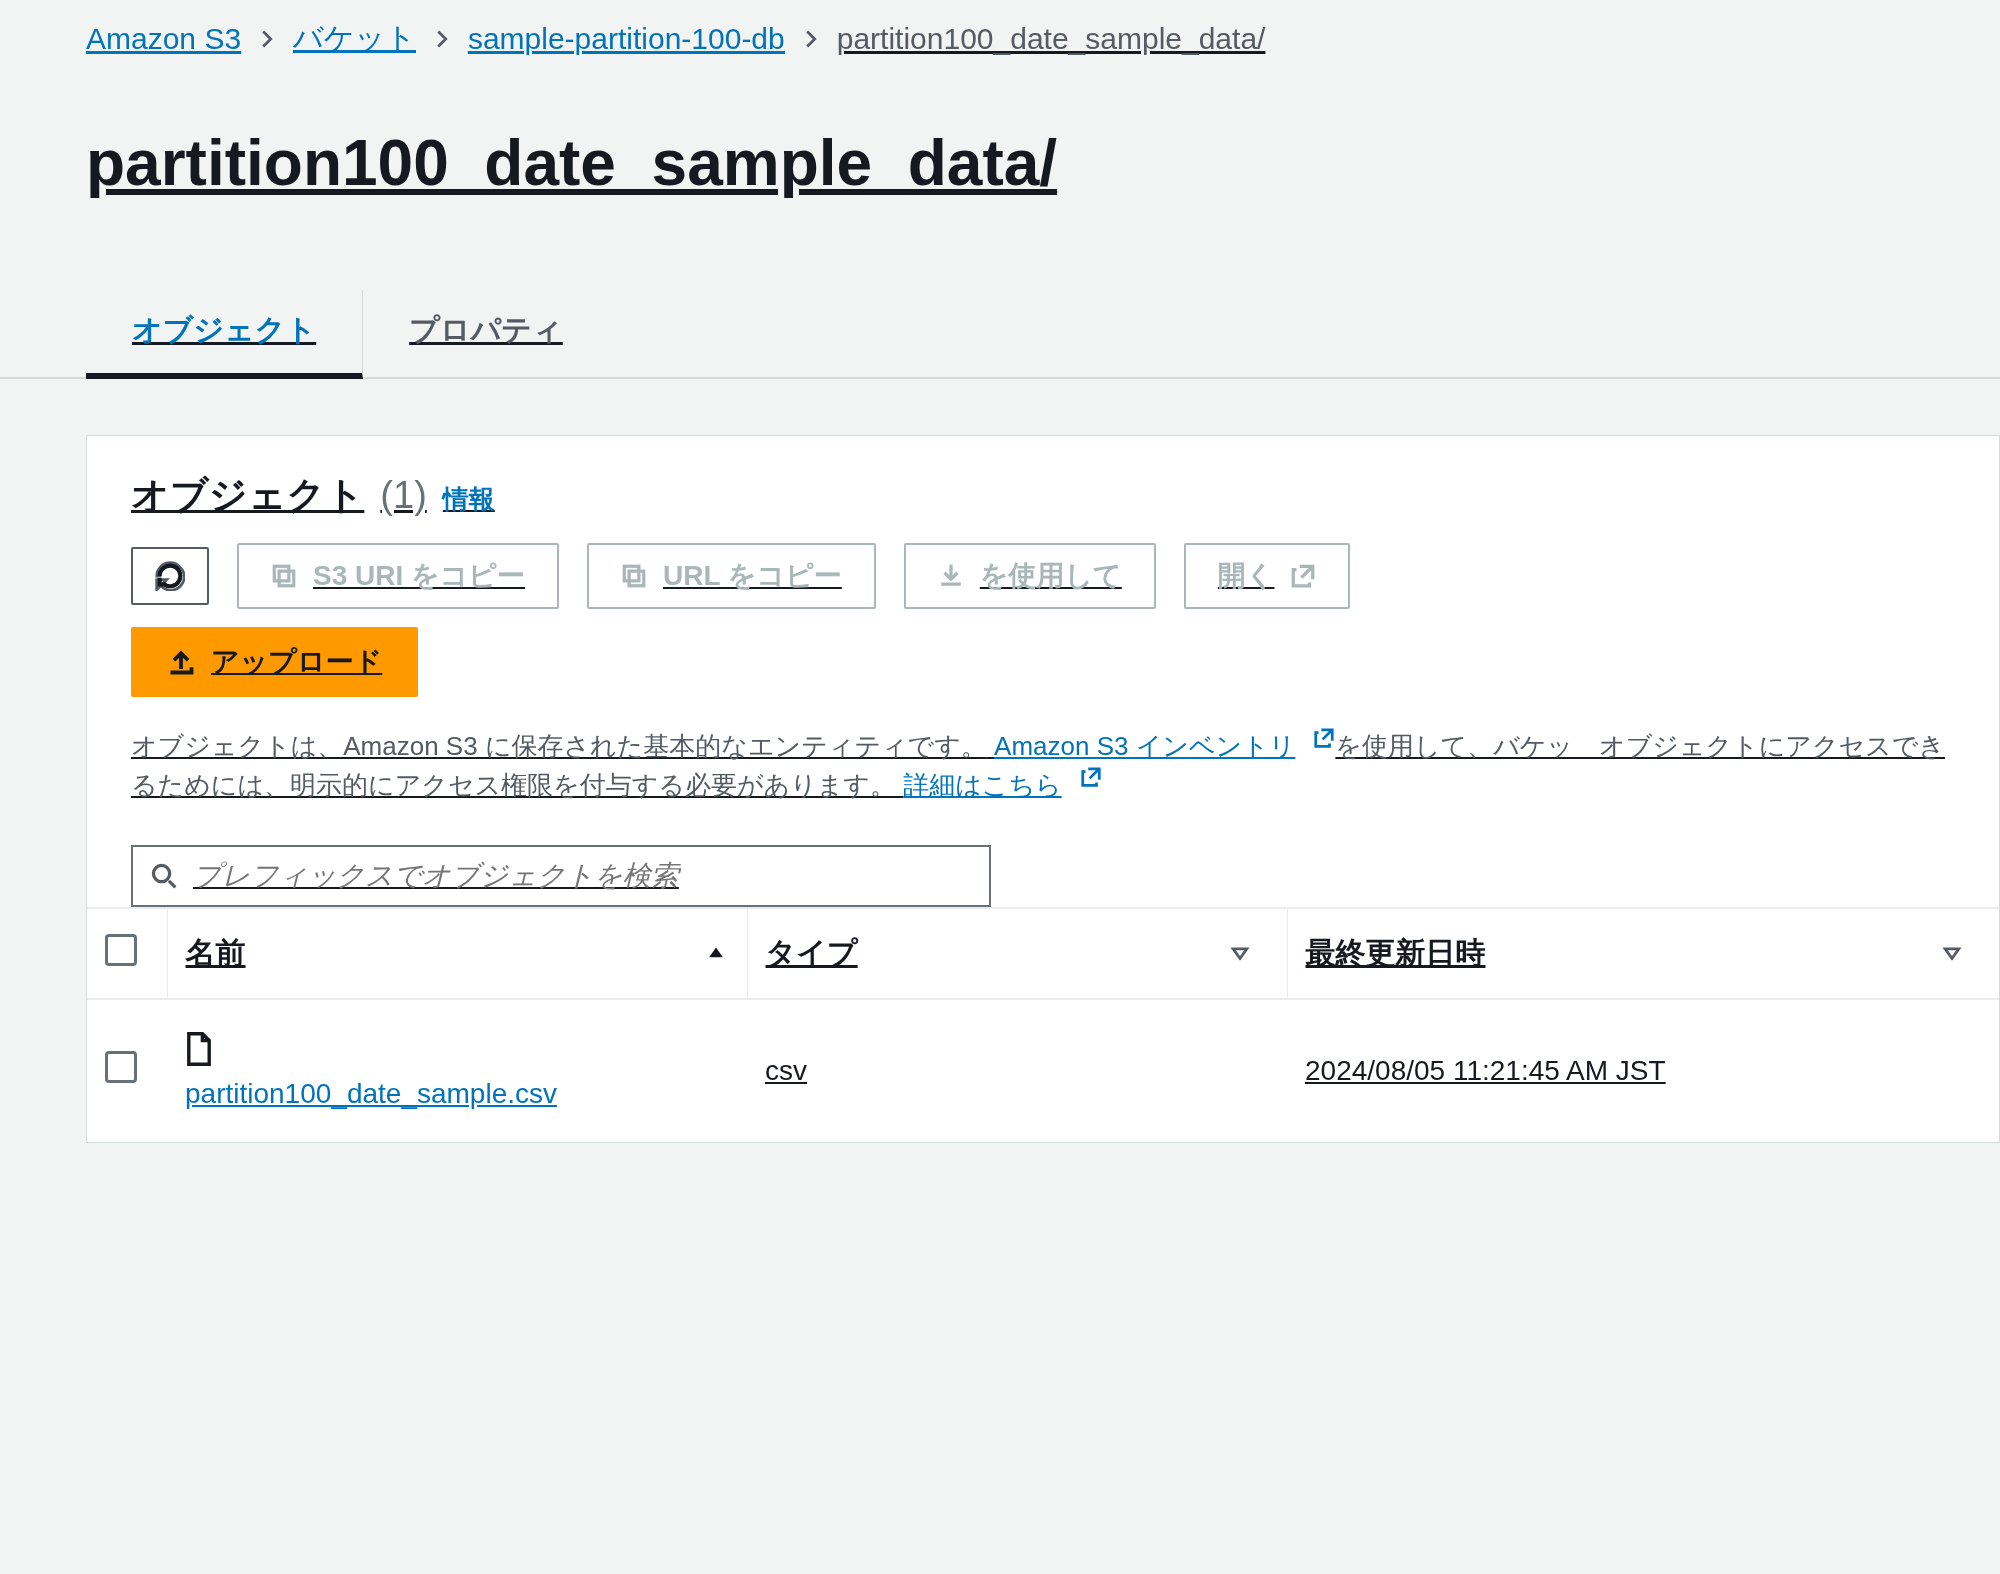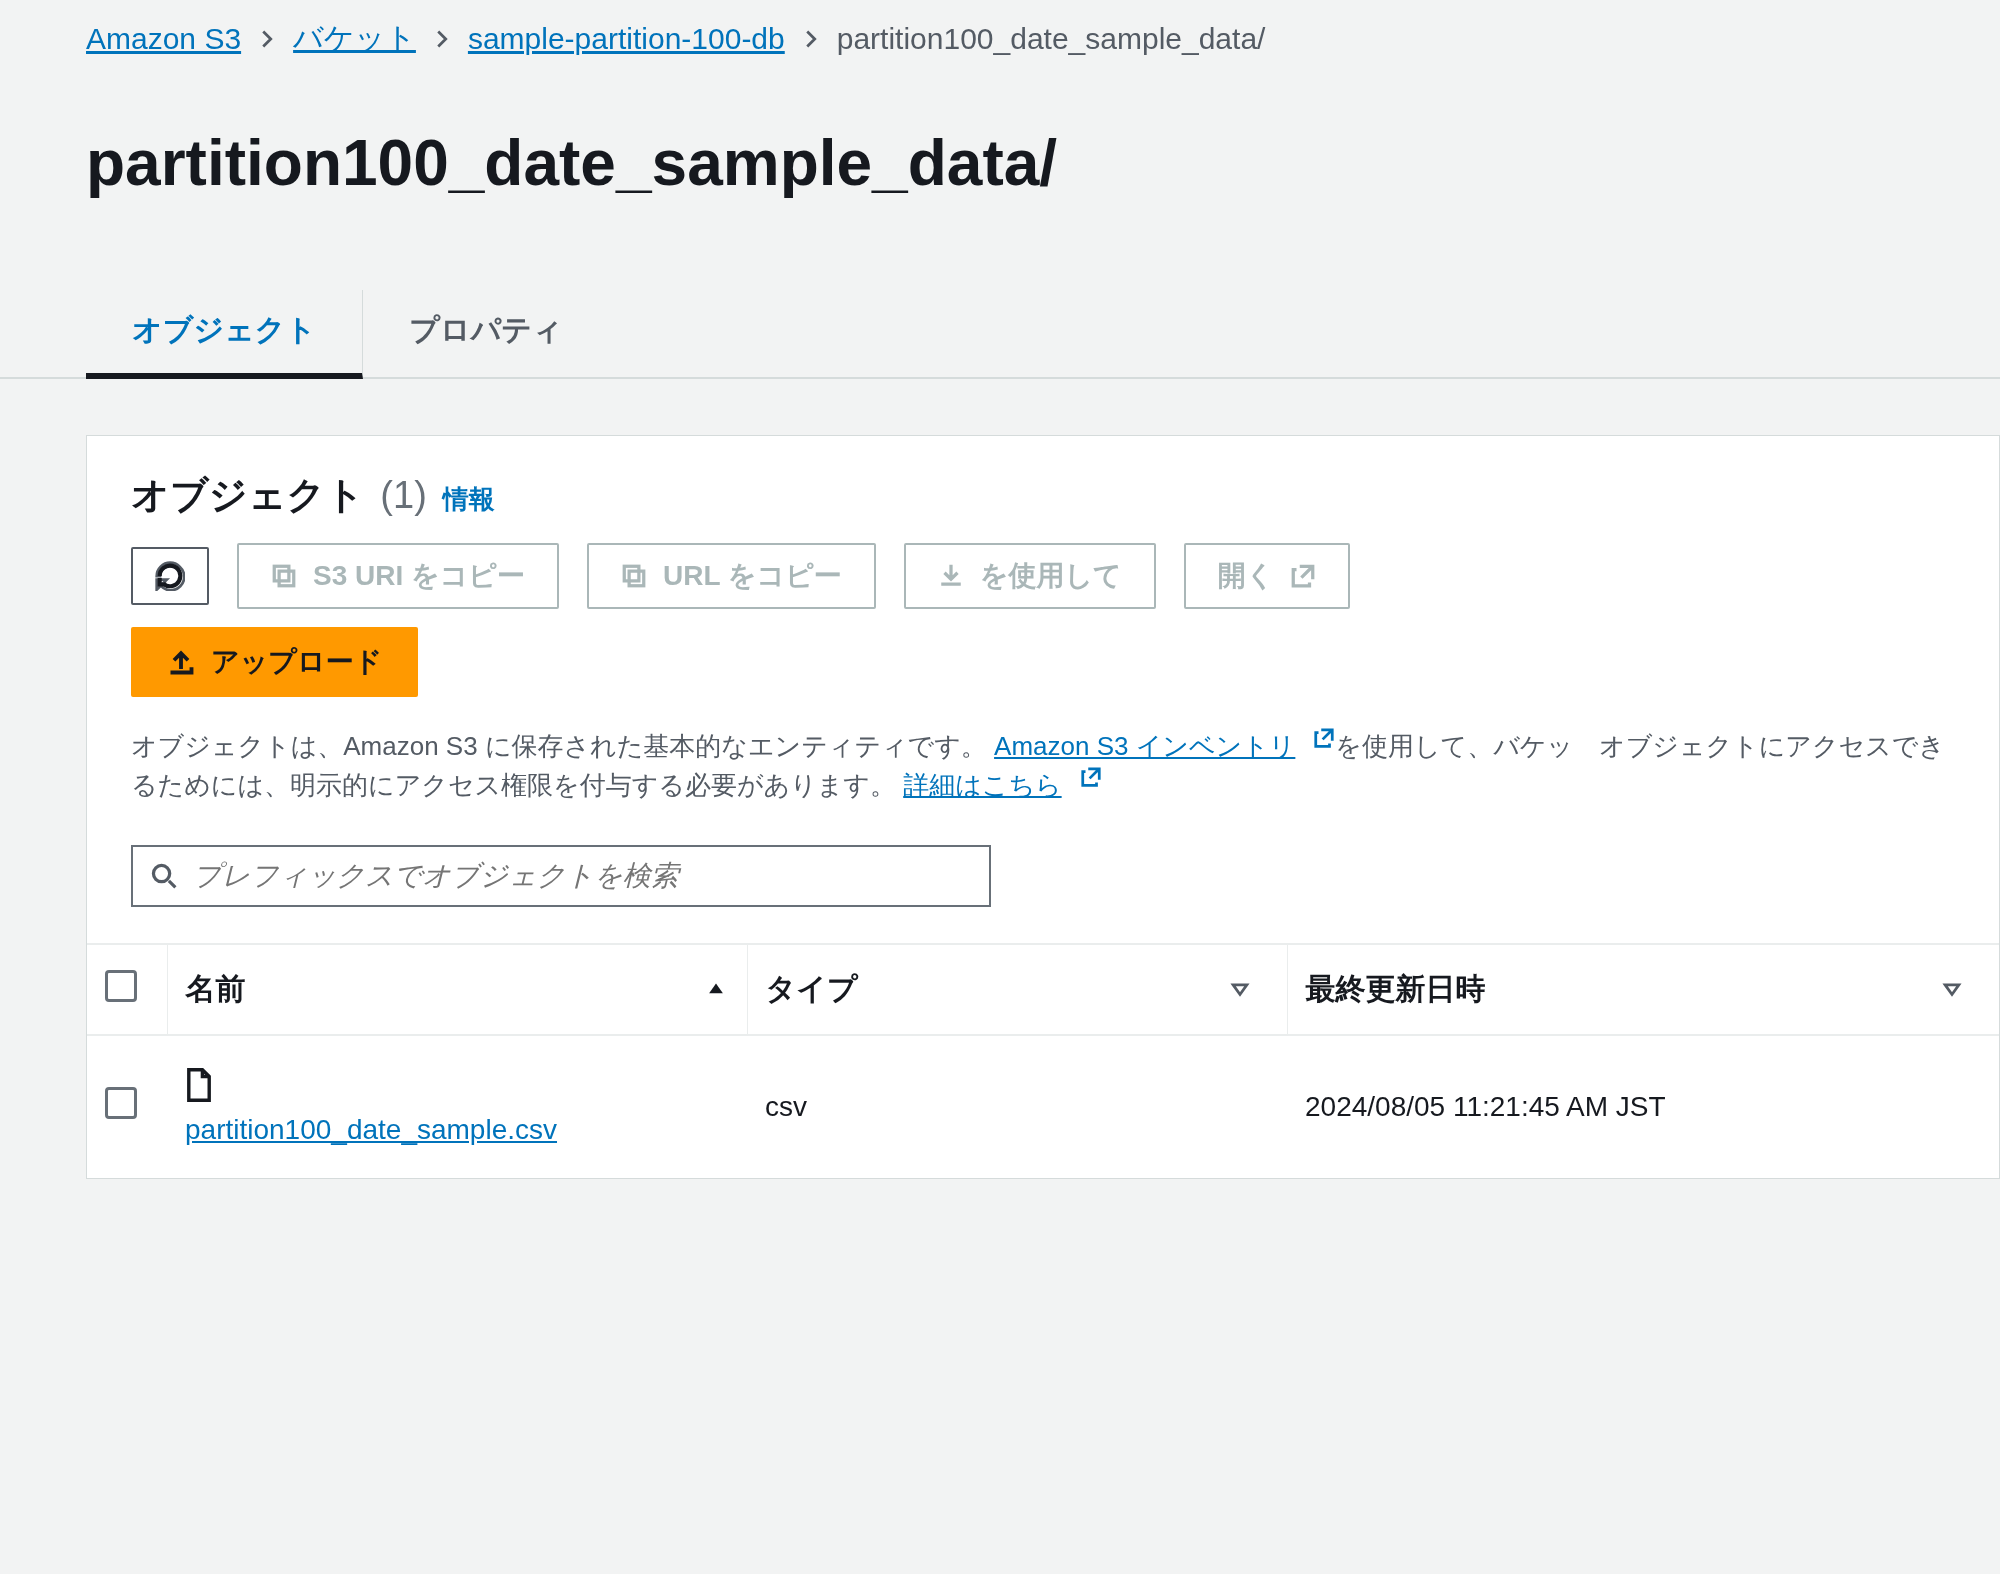--- a/index.html
+++ b/index.html
@@ -6,21 +6,21 @@
   html, body { margin: 0; padding: 0; }
   body {
     font-family: "Amazon Ember", "Helvetica Neue", Arial, "Hiragino Kaku Gothic ProN", "Meiryo", sans-serif;
     background: #f2f3f3;
     color: #16191f;
     font-size: 28px;
     width: 2000px;
   }
   .link-underline { color: #0073bb; text-decoration: underline; text-decoration-color: #0073bb; cursor: pointer; }
 
-  .page { padding: 0 0 0 0; }
+  .page { padding: 0 0 0 0; text-decoration: underline; }
 
   
   .breadcrumb {
     padding: 18px 86px 0;
     font-size: 30px;
     display: flex;
     align-items: center;
     gap: 16px;
     flex-wrap: wrap;
   }
@@ -144,21 +144,20 @@
     font-style: italic;
     color: #687078;
     font-family: inherit;
   }
   .search-wrap .sicon { margin-right: 14px; color: #545b64; }
 
   
   table.listing {
     width: 100%;
     border-collapse: collapse;
-    margin-top: 36px;
     font-size: 28px;
   }
   table.listing th {
     text-align: left;
     font-weight: 800;
     font-size: 30px;
     color: #16191f;
     padding: 24px 18px;
     border-top: 2px solid #eaeded;
     border-bottom: 2px solid #eaeded;

